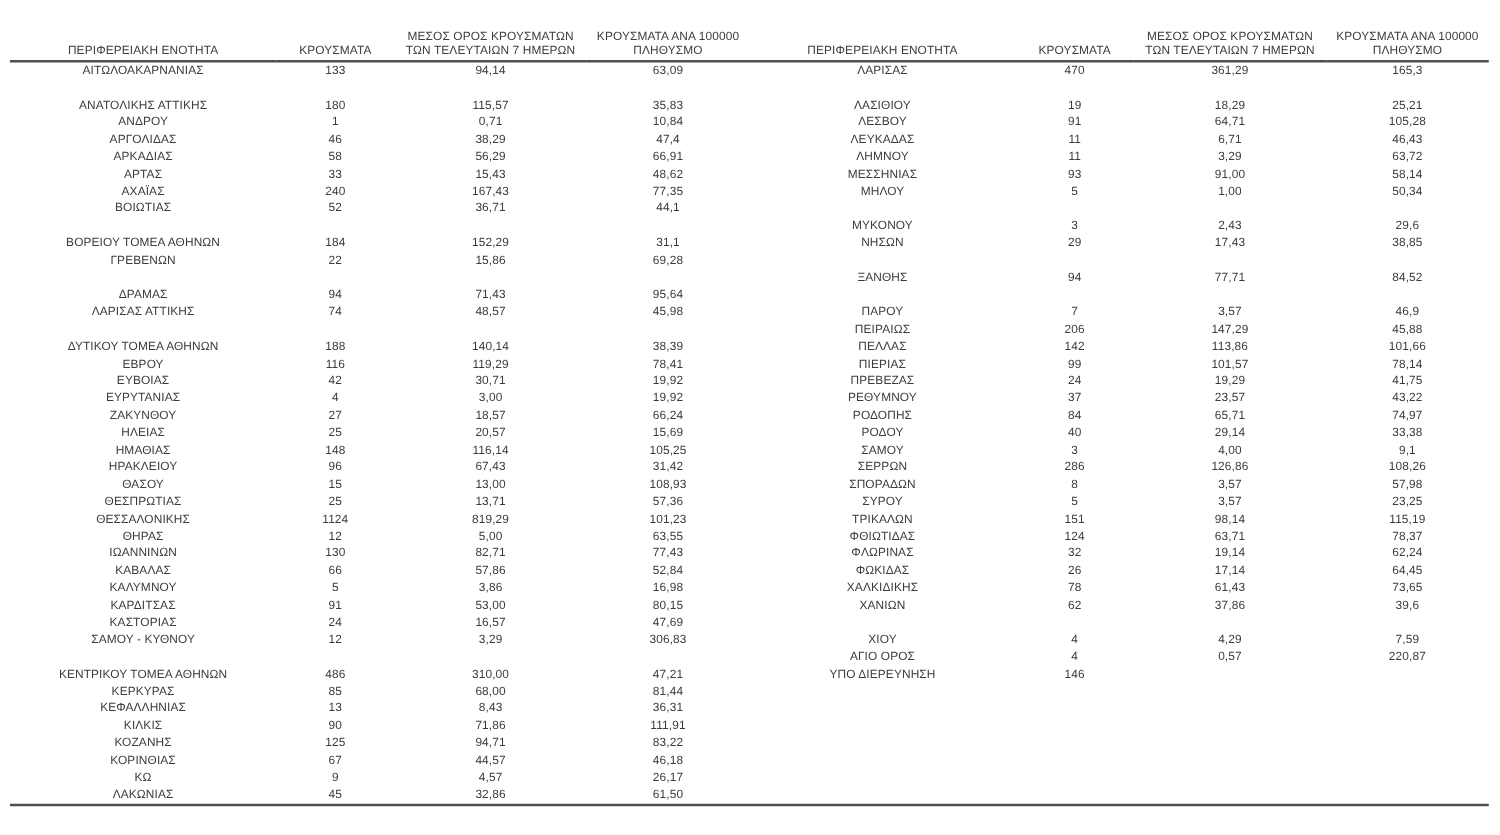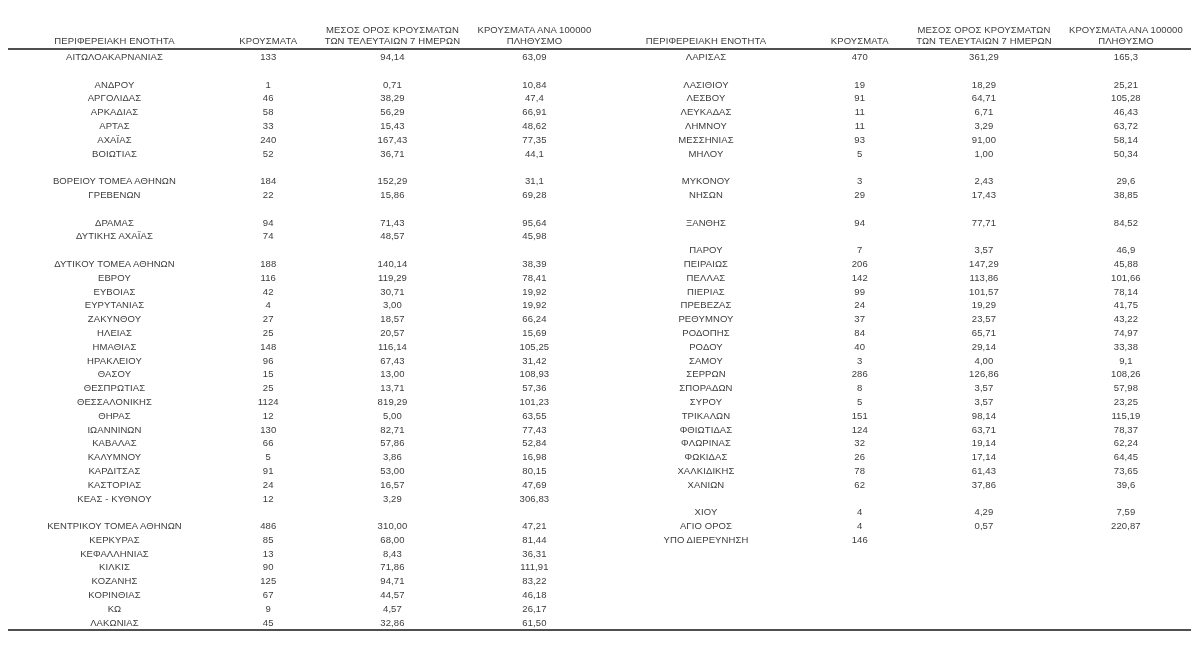--- a/index.html
+++ b/index.html
@@ -86,20 +86,26 @@
           <tr>
             <td>ΑΙΤΩΛΟΑΚΑΡΝΑΝΙΑΣ</td>
             <td>133</td>
             <td>94,14</td>
             <td>63,09</td>
           </tr>
           <tr class="spacer-row">
             <td colspan="4"></td>
           </tr>
           <tr>
+            <td>ΑΝΑΤΟΛΙΚΗΣ ΑΤΤΙΚΗΣ</td>
+            <td>180</td>
+            <td>115,57</td>
+            <td>35,83</td>
+          </tr>
+          <tr>
             <td>ΑΝΔΡΟΥ</td>
             <td>1</td>
             <td>0,71</td>
             <td>10,84</td>
           </tr>
           <tr>
             <td>ΑΡΓΟΛΙΔΑΣ</td>
             <td>46</td>
             <td>38,29</td>
             <td>47,4</td>
@@ -146,21 +152,21 @@
           <tr class="spacer-row">
             <td colspan="4"></td>
           </tr>
           <tr>
             <td>ΔΡΑΜΑΣ</td>
             <td>94</td>
             <td>71,43</td>
             <td>95,64</td>
           </tr>
           <tr>
-            <td>ΔΥΤΙΚΗΣ ΑΧΑΪΑΣ</td>
+            <td>ΛΑΡΙΣΑΣ ΑΤΤΙΚΗΣ</td>
             <td>74</td>
             <td>48,57</td>
             <td>45,98</td>
           </tr>
           <tr class="spacer-row">
             <td colspan="4"></td>
           </tr>
           <tr>
             <td>ΔΥΤΙΚΟΥ ΤΟΜΕΑ ΑΘΗΝΩΝ</td>
             <td>188</td>
@@ -257,21 +263,21 @@
             <td>53,00</td>
             <td>80,15</td>
           </tr>
           <tr>
             <td>ΚΑΣΤΟΡΙΑΣ</td>
             <td>24</td>
             <td>16,57</td>
             <td>47,69</td>
           </tr>
           <tr>
-            <td>ΚΕΑΣ - ΚΥΘΝΟΥ</td>
+            <td>ΣΑΜΟΥ - ΚΥΘΝΟΥ</td>
             <td>12</td>
             <td>3,29</td>
             <td>306,83</td>
           </tr>
           <tr class="spacer-row">
             <td colspan="4"></td>
           </tr>
           <tr>
             <td>ΚΕΝΤΡΙΚΟΥ ΤΟΜΕΑ ΑΘΗΝΩΝ</td>
             <td>486</td>

